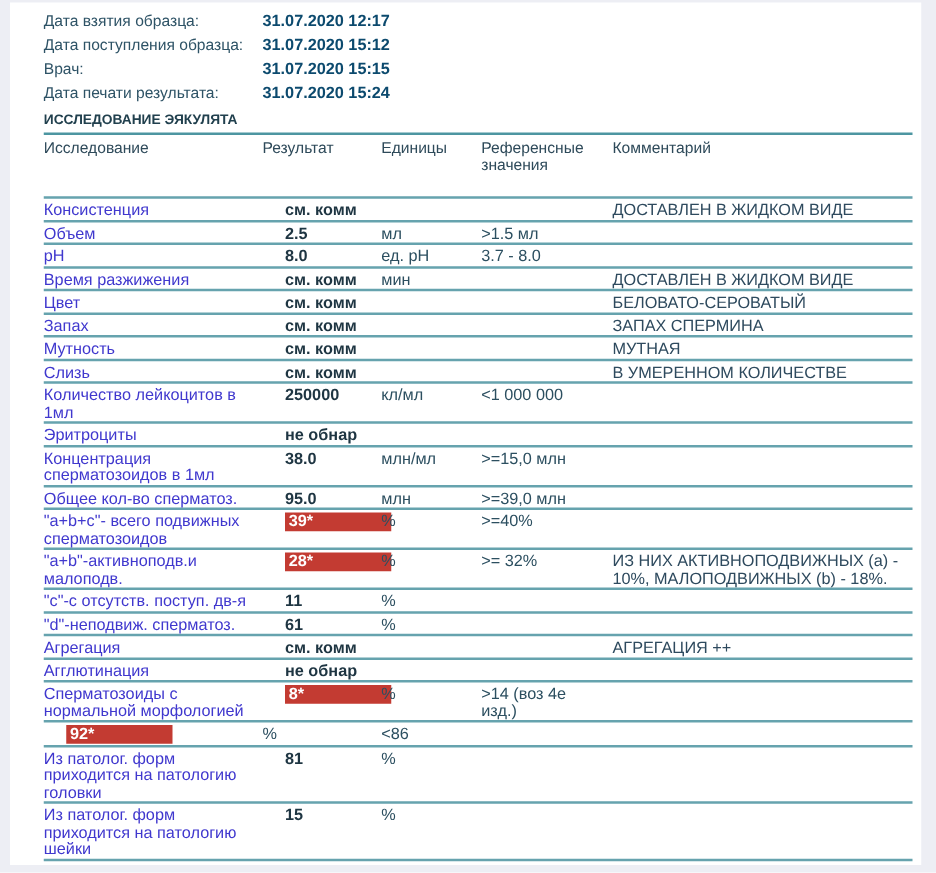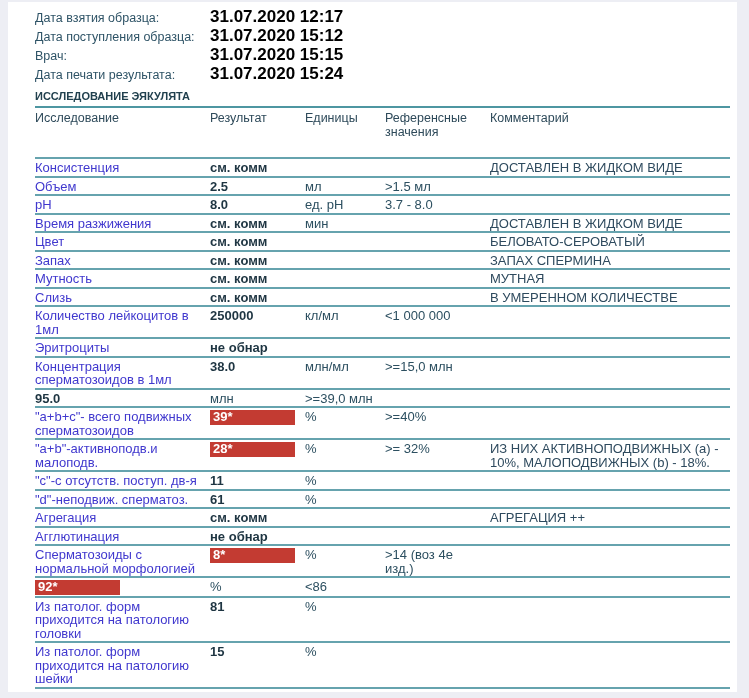--- a/index.html
+++ b/index.html
@@ -19,21 +19,21 @@
     -webkit-font-smoothing:antialiased;
   }
   .page{
     position:absolute;left:8px;top:2px;width:729px;height:690px;
     background:#ffffff;overflow:hidden;
   }
   
   .header-fields{margin:5px 0 0 27px;}
   .field{height:19px;line-height:19px;font-size:12.5px;color:var(--ink-slate);}
   .field .flabel{display:inline-block;width:175px;color:#2E5366;}
-  .field .fvalue{display:inline-block;font-weight:bold;font-size:17px;color:#000000;}
+  .field .fvalue{display:inline-block;font-weight:bold;font-size:13px;color:#0c4a6e;}
   
   .section-title{
     margin:6px 0 0 27px;width:695px;
     font-size:11px;font-weight:bold;color:#21404E;
     line-height:14px;padding-bottom:3px;
     border-bottom:2px solid #4D96A1;
   }
   
   .tbl{margin-left:27px;width:695px;}
   .thead,.row{
@@ -47,21 +47,21 @@
   }
   .thead .th{padding-right:8px;}
   .row{
     border-bottom:2px solid var(--rule-teal);
     padding:2px 0 1px;
     font-size:13px;line-height:13.5px;
   }
   .cell{padding-right:8px;}
   .cell.name{color:var(--name-blue);}
   .cell.result{color:var(--ink-dark);font-weight:bold;}
-  .cell.result span{display:inline-block;}
+  .cell.result span{display:inline-block;margin-left:18px;}
   .cell.result span.flag{
     background:var(--flag-red);color:#ffffff;
     width:82px;padding:0 0 1px 3px;
   }
   .cell.units,.cell.reference{color:var(--ink-slate);}
   .cell.comment{color:var(--ink-comment);}
 </style>
 </head>
 <body>
 
@@ -176,20 +176,21 @@
 
   <div class="row">
     <div class="cell name">Концентрация сперматозоидов в 1мл</div>
     <div class="cell result"><span>38.0</span></div>
     <div class="cell units">млн/мл</div>
     <div class="cell reference">&gt;=15,0 млн</div>
     <div class="cell comment"></div>
   </div>
 
   <div class="row">
+    <div class="cell name">Общее кол-во сперматоз.</div>
     <div class="cell result"><span>95.0</span></div>
     <div class="cell units">млн</div>
     <div class="cell reference">&gt;=39,0 млн</div>
     <div class="cell comment"></div>
   </div>
 
   <div class="row">
     <div class="cell name">"a+b+c"- всего подвижных сперматозоидов</div>
     <div class="cell result"><span class="flag">39*</span></div>
     <div class="cell units">%</div>

